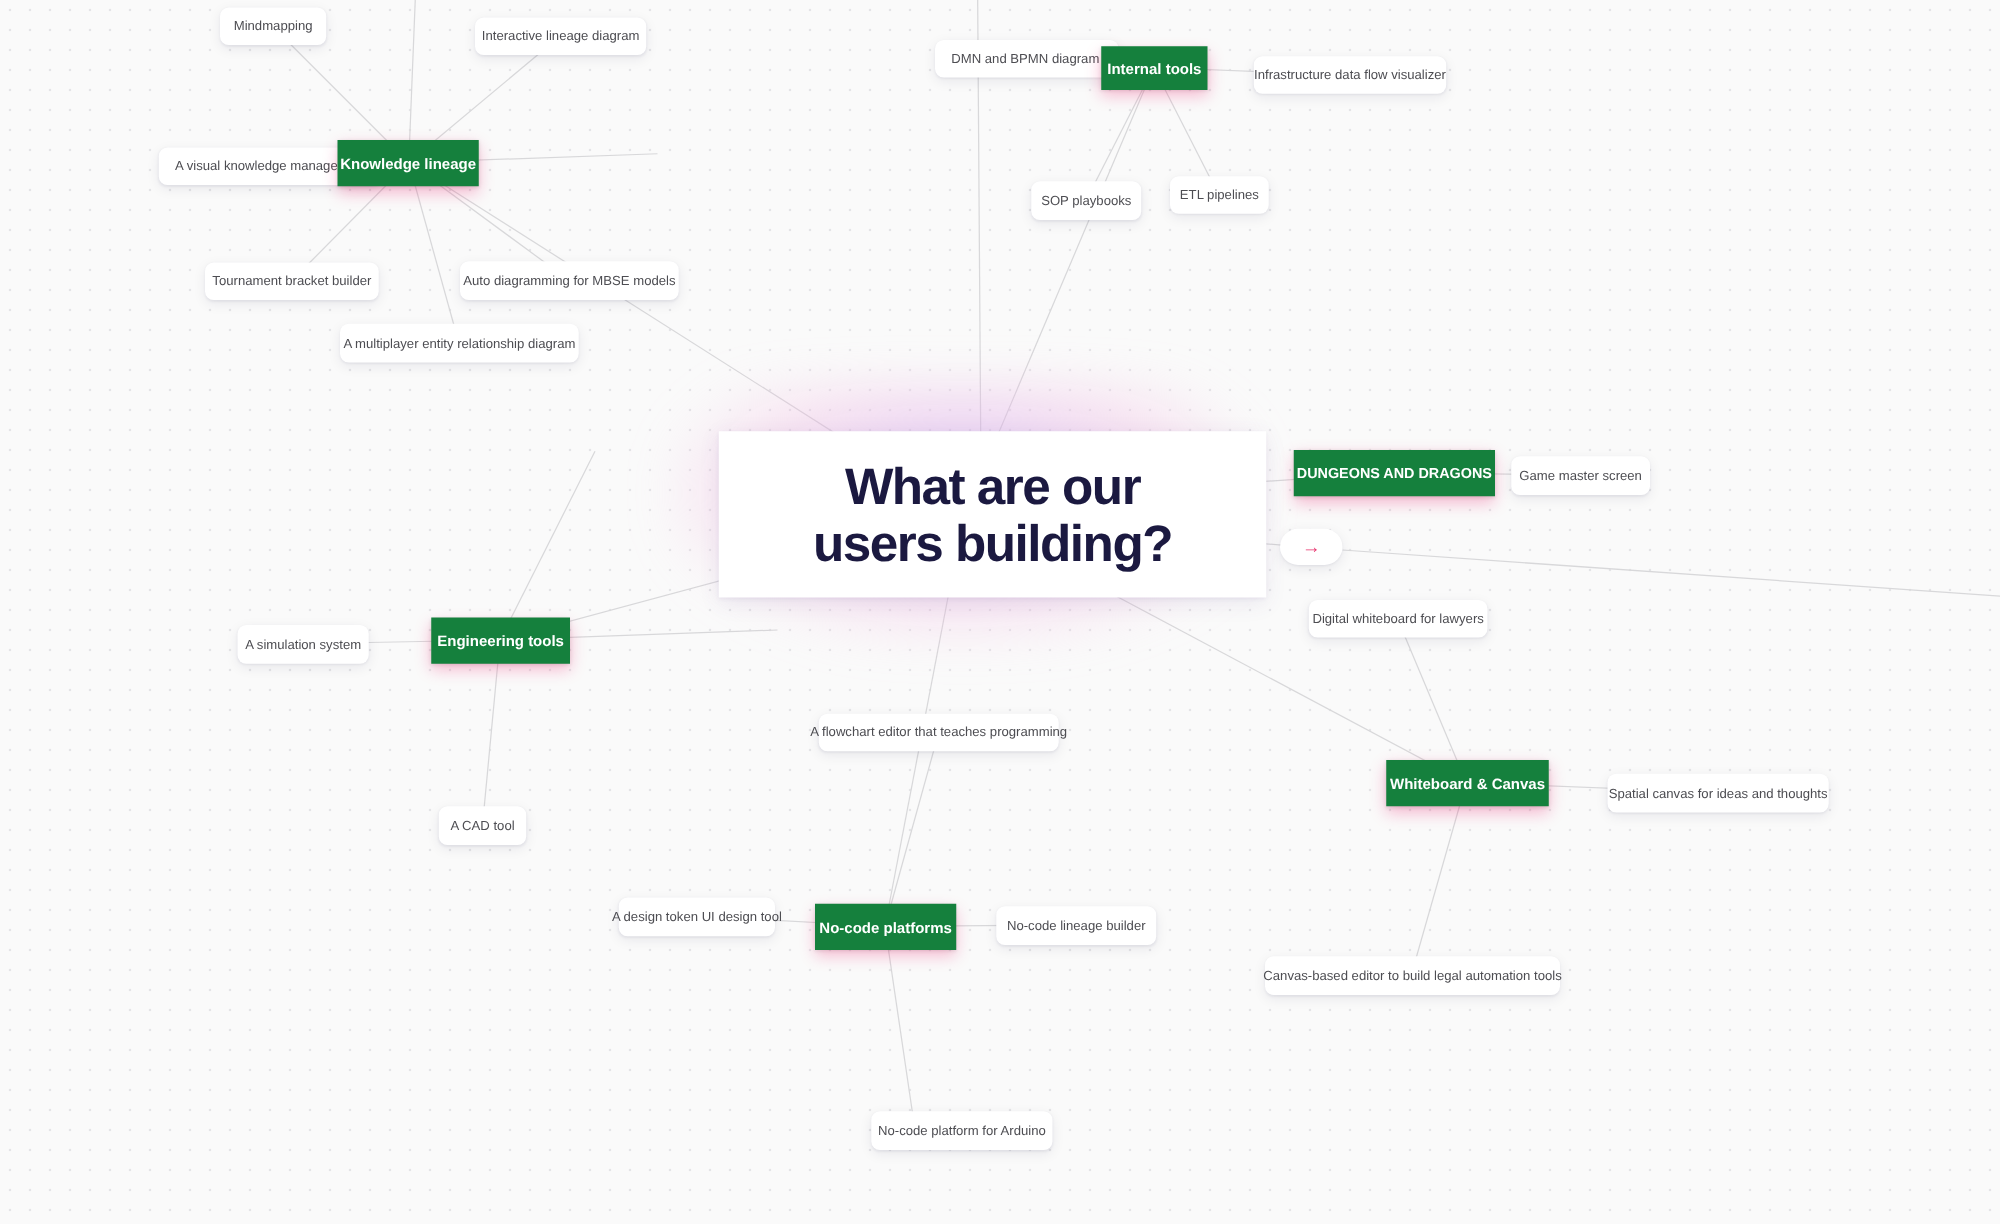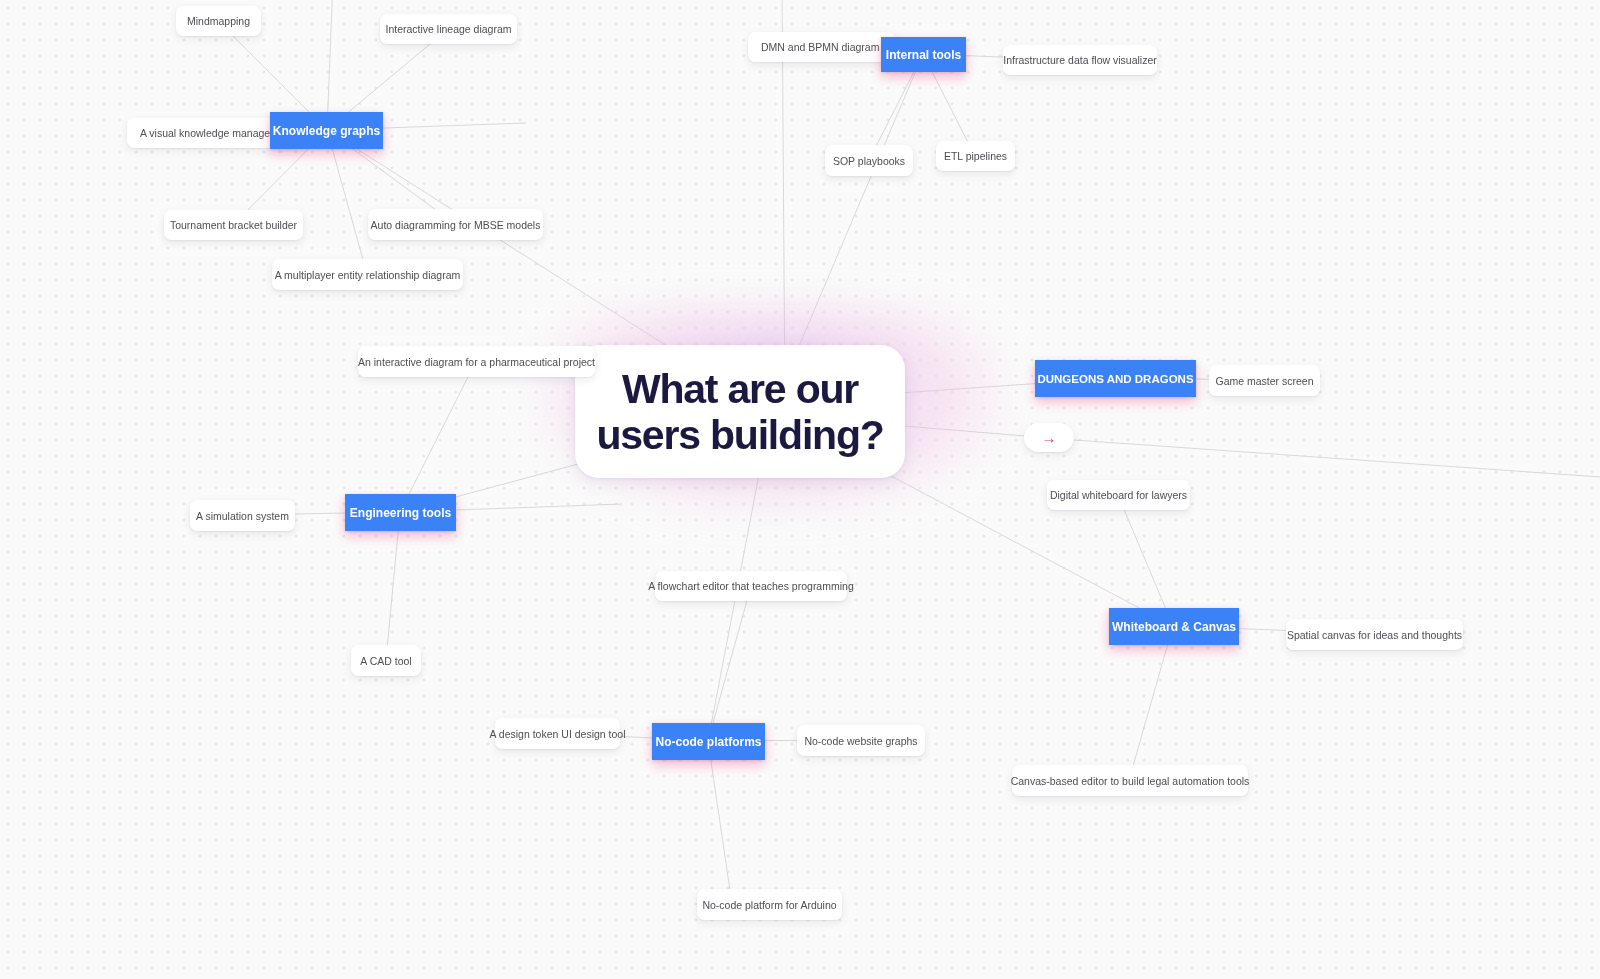--- a/index.html
+++ b/index.html
@@ -20,39 +20,39 @@
     background:#ffffff;border-radius:7px;
     box-shadow:0 1px 2px rgba(25,25,60,.06),0 3px 10px rgba(25,25,60,.08);
     display:flex;align-items:center;justify-content:center;
     font-size:10.5px;color:#4d4d52;white-space:nowrap;
     padding:0 10px;
   }
   .leaf.clip{justify-content:flex-start;overflow:hidden;padding-left:13px;}
 
   .category{
     position:absolute;z-index:3;box-sizing:border-box;
-    background:#3b82f6;border-radius:0;
+    background:#15803d;border-radius:0;
     box-shadow:0 5px 12px rgba(238,18,102,.28),0 1px 3px rgba(0,0,0,.12);
     display:flex;align-items:center;justify-content:center;
     font-size:12px;font-weight:bold;color:#ffffff;white-space:nowrap;
     padding:0 0;
   }
   .category.small-caps{font-size:11.5px;}
 
   .glow{
     position:absolute;z-index:1;
     left:535px;top:308px;width:470px;height:205px;
     background:radial-gradient(ellipse at 50% 42%,rgba(205,170,244,.60) 0%,rgba(243,185,225,.35) 52%,rgba(250,250,250,0) 76%);
     filter:blur(18px);
     border-radius:40px;
   }
   .center-card{
     position:absolute;z-index:2;box-sizing:border-box;
-    left:575px;top:345px;width:330px;height:133px;
-    background:#ffffff;border-radius:24px;
+    left:575px;top:345px;width:438px;height:133px;
+    background:#ffffff;border-radius:0;
     box-shadow:0 4px 16px rgba(90,70,140,.10),0 1px 3px rgba(90,70,140,.08);
     display:flex;align-items:center;justify-content:center;
   }
   .center-title{
     margin:0;width:330px;text-align:center;
     font-size:41px;line-height:46px;font-weight:bold;
     letter-spacing:-1.2px;color:#1b1940;
   }
   .pill{
     position:absolute;z-index:2;box-sizing:border-box;
@@ -103,46 +103,45 @@
     <line x1="1173" y1="626" x2="1129" y2="780"></line>
     <line x1="1115" y1="378" x2="1264" y2="380"></line>
   </svg>
 
   <div class="glow"></div>
 
   <div class="center-card">
     <h1 class="center-title">What are our users building?</h1>
   </div>
 
-  <div class="category" style="left:270px;top:112px;width:113px;height:37px;">Knowledge graphs</div>
+  <div class="category" style="left:270px;top:112px;width:113px;height:37px;">Knowledge lineage</div>
   <div class="category" style="left:881px;top:37px;width:85px;height:35px;">Internal tools</div>
   <div class="category" style="left:345px;top:494px;width:111px;height:37px;">Engineering tools</div>
   <div class="category" style="left:652px;top:723px;width:113px;height:37px;">No-code platforms</div>
   <div class="category" style="left:1109px;top:608px;width:130px;height:37px;">Whiteboard &amp; Canvas</div>
   <div class="category small-caps" style="left:1035px;top:360px;width:161px;height:37px;">DUNGEONS AND DRAGONS</div>
 
   <div class="leaf" style="left:176px;top:6px;width:85px;height:30px;">Mindmapping</div>
   <div class="leaf" style="left:380px;top:14px;width:137px;height:30px;text-align:center;">Interactive lineage diagram</div>
   <div class="leaf clip" style="left:748px;top:32px;width:147px;height:30px;">DMN and BPMN diagram edit</div>
   <div class="leaf" style="left:1003px;top:45px;width:154px;height:30px;">Infrastructure data flow visualizer</div>
   <div class="leaf clip" style="left:127px;top:118px;width:178px;height:30px;">A visual knowledge managemen</div>
   <div class="leaf" style="left:825px;top:145px;width:88px;height:31px;">SOP playbooks</div>
   <div class="leaf" style="left:936px;top:141px;width:79px;height:30px;">ETL pipelines</div>
   <div class="leaf" style="left:164px;top:210px;width:139px;height:30px;">Tournament bracket builder</div>
   <div class="leaf" style="left:368px;top:209px;width:175px;height:31px;">Auto diagramming for MBSE models</div>
   <div class="leaf" style="left:272px;top:259px;width:191px;height:31px;">A multiplayer entity relationship diagram</div>
-  <div class="leaf" style="left:358px;top:346px;width:237px;height:31px;">An interactive diagram for a pharmaceutical project</div>
   <div class="leaf" style="left:1209px;top:365px;width:111px;height:31px;">Game master screen</div>
   <div class="leaf" style="left:1047px;top:480px;width:143px;height:30px;">Digital whiteboard for lawyers</div>
   <div class="leaf" style="left:190px;top:500px;width:105px;height:31px;">A simulation system</div>
   <div class="leaf" style="left:655px;top:571px;width:192px;height:30px;">A flowchart editor that teaches programming</div>
   <div class="leaf" style="left:1286px;top:619px;width:177px;height:31px;">Spatial canvas for ideas and thoughts</div>
   <div class="leaf" style="left:351px;top:645px;width:70px;height:31px;">A CAD tool</div>
   <div class="leaf" style="left:495px;top:718px;width:125px;height:31px;">A design token UI design tool</div>
-  <div class="leaf" style="left:797px;top:725px;width:128px;height:31px;">No-code website graphs</div>
+  <div class="leaf" style="left:797px;top:725px;width:128px;height:31px;">No-code lineage builder</div>
   <div class="leaf" style="left:1012px;top:765px;width:236px;height:31px;">Canvas-based editor to build legal automation tools</div>
   <div class="leaf" style="left:660px;top:889px;width:145px;height:31px;margin-left:37px;">No-code platform for Arduino</div>
 
   <div class="pill">
     <span class="glyph">→</span>
   </div>
 
 </div>
 
 </body></html>

